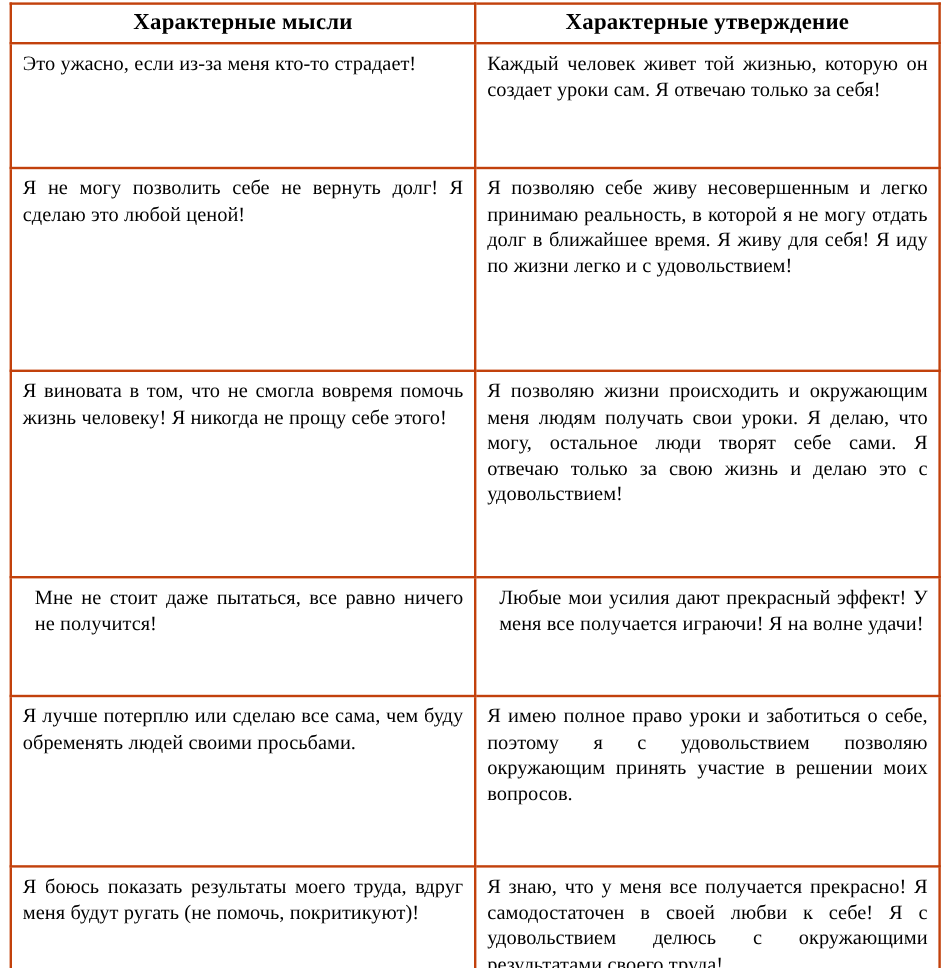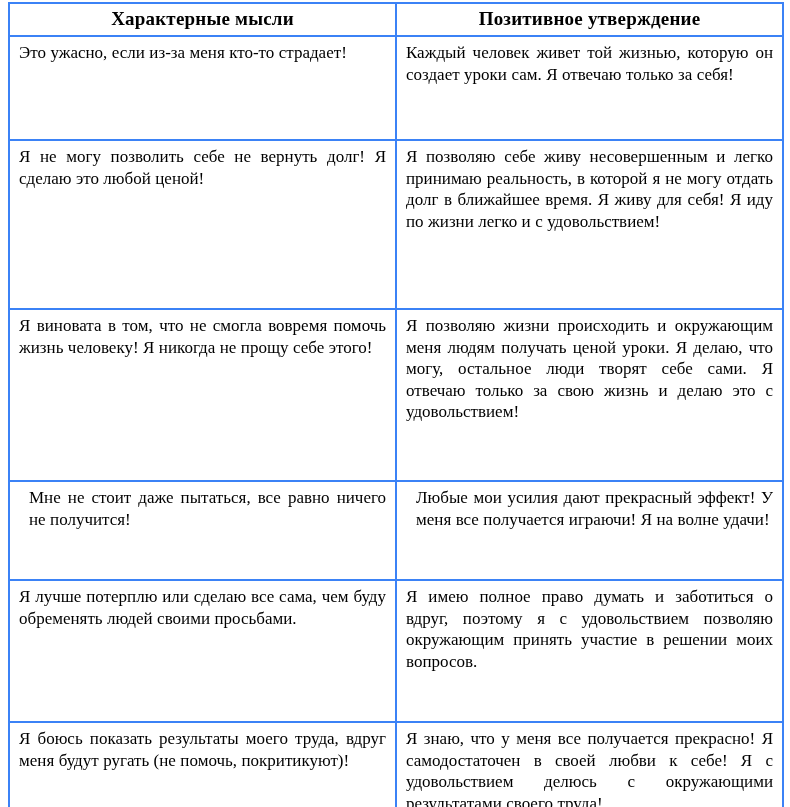--- a/index.html
+++ b/index.html
@@ -30,21 +30,21 @@
     table-layout: fixed;
     border: 2px solid #000000;
     border-bottom: none;
   }
 
   table.affirmation-table col.col-thought  { width: 387px; }
   table.affirmation-table col.col-positive { width: 387px; }
 
   table.affirmation-table th,
   table.affirmation-table td {
-    border: 2px solid #3b82f6;
+    border: 2px solid #c2410c;
     vertical-align: top;
     padding: 5px 9px 7px 9px;
     background: #ffffff;
   }
 
   table.affirmation-table thead th {
     text-align: center;
     font-weight: bold;
     font-size: 19px;
     line-height: 1.12;
@@ -81,21 +81,21 @@
 
   <table class="affirmation-table">
     <colgroup>
       <col class="col-thought">
       <col class="col-positive">
     </colgroup>
 
     <thead>
       <tr>
         <th>Характерные мысли</th>
-        <th>Позитивное утверждение</th>
+        <th>Характерные утверждение</th>
       </tr>
     </thead>
 
     <tbody>
 
       <tr class="row-1">
         <td>
           <span class="cell-text">Это ужасно, если из-за меня кто-то страдает!</span>
         </td>
         <td>
@@ -110,39 +110,39 @@
         <td>
           <span class="cell-text">Я позволяю себе живу несовершенным и легко принимаю реальность, в которой я не могу отдать долг в ближайшее время. Я живу для себя! Я иду по жизни легко и с удовольствием!</span>
         </td>
       </tr>
 
       <tr class="row-3">
         <td>
           <span class="cell-text">Я виновата в том, что не смогла вовремя помочь жизнь человеку! Я никогда не прощу себе этого!</span>
         </td>
         <td>
-          <span class="cell-text">Я позволяю жизни происходить и окружающим меня людям получать ценой уроки. Я делаю, что могу, остальное люди творят себе сами. Я отвечаю только за свою жизнь и делаю это с удовольствием!</span>
+          <span class="cell-text">Я позволяю жизни происходить и окружающим меня людям получать свои уроки. Я делаю, что могу, остальное люди творят себе сами. Я отвечаю только за свою жизнь и делаю это с удовольствием!</span>
         </td>
       </tr>
 
       <tr class="row-4">
         <td>
           <span class="cell-text">Мне не стоит даже пытаться, все равно ничего не получится!</span>
         </td>
         <td>
           <span class="cell-text">Любые мои усилия дают прекрасный эффект! У меня все получается играючи! Я на волне удачи!</span>
         </td>
       </tr>
 
       <tr class="row-5">
         <td>
           <span class="cell-text">Я лучше потерплю или сделаю все сама, чем буду обременять людей своими просьбами.</span>
         </td>
         <td>
-          <span class="cell-text">Я имею полное право думать и заботиться о вдруг, поэтому я с удовольствием позволяю окружающим принять участие в решении моих вопросов.</span>
+          <span class="cell-text">Я имею полное право уроки и заботиться о себе, поэтому я с удовольствием позволяю окружающим принять участие в решении моих вопросов.</span>
         </td>
       </tr>
 
       <tr class="row-6">
         <td>
           <span class="cell-text">Я боюсь показать результаты моего труда, вдруг меня будут ругать (не помочь, покритикуют)!</span>
         </td>
         <td>
           <span class="cell-text">Я знаю, что у меня все получается прекрасно! Я самодостаточен в своей любви к себе! Я с удовольствием делюсь с окружающими результатами своего труда!</span>
         </td>

